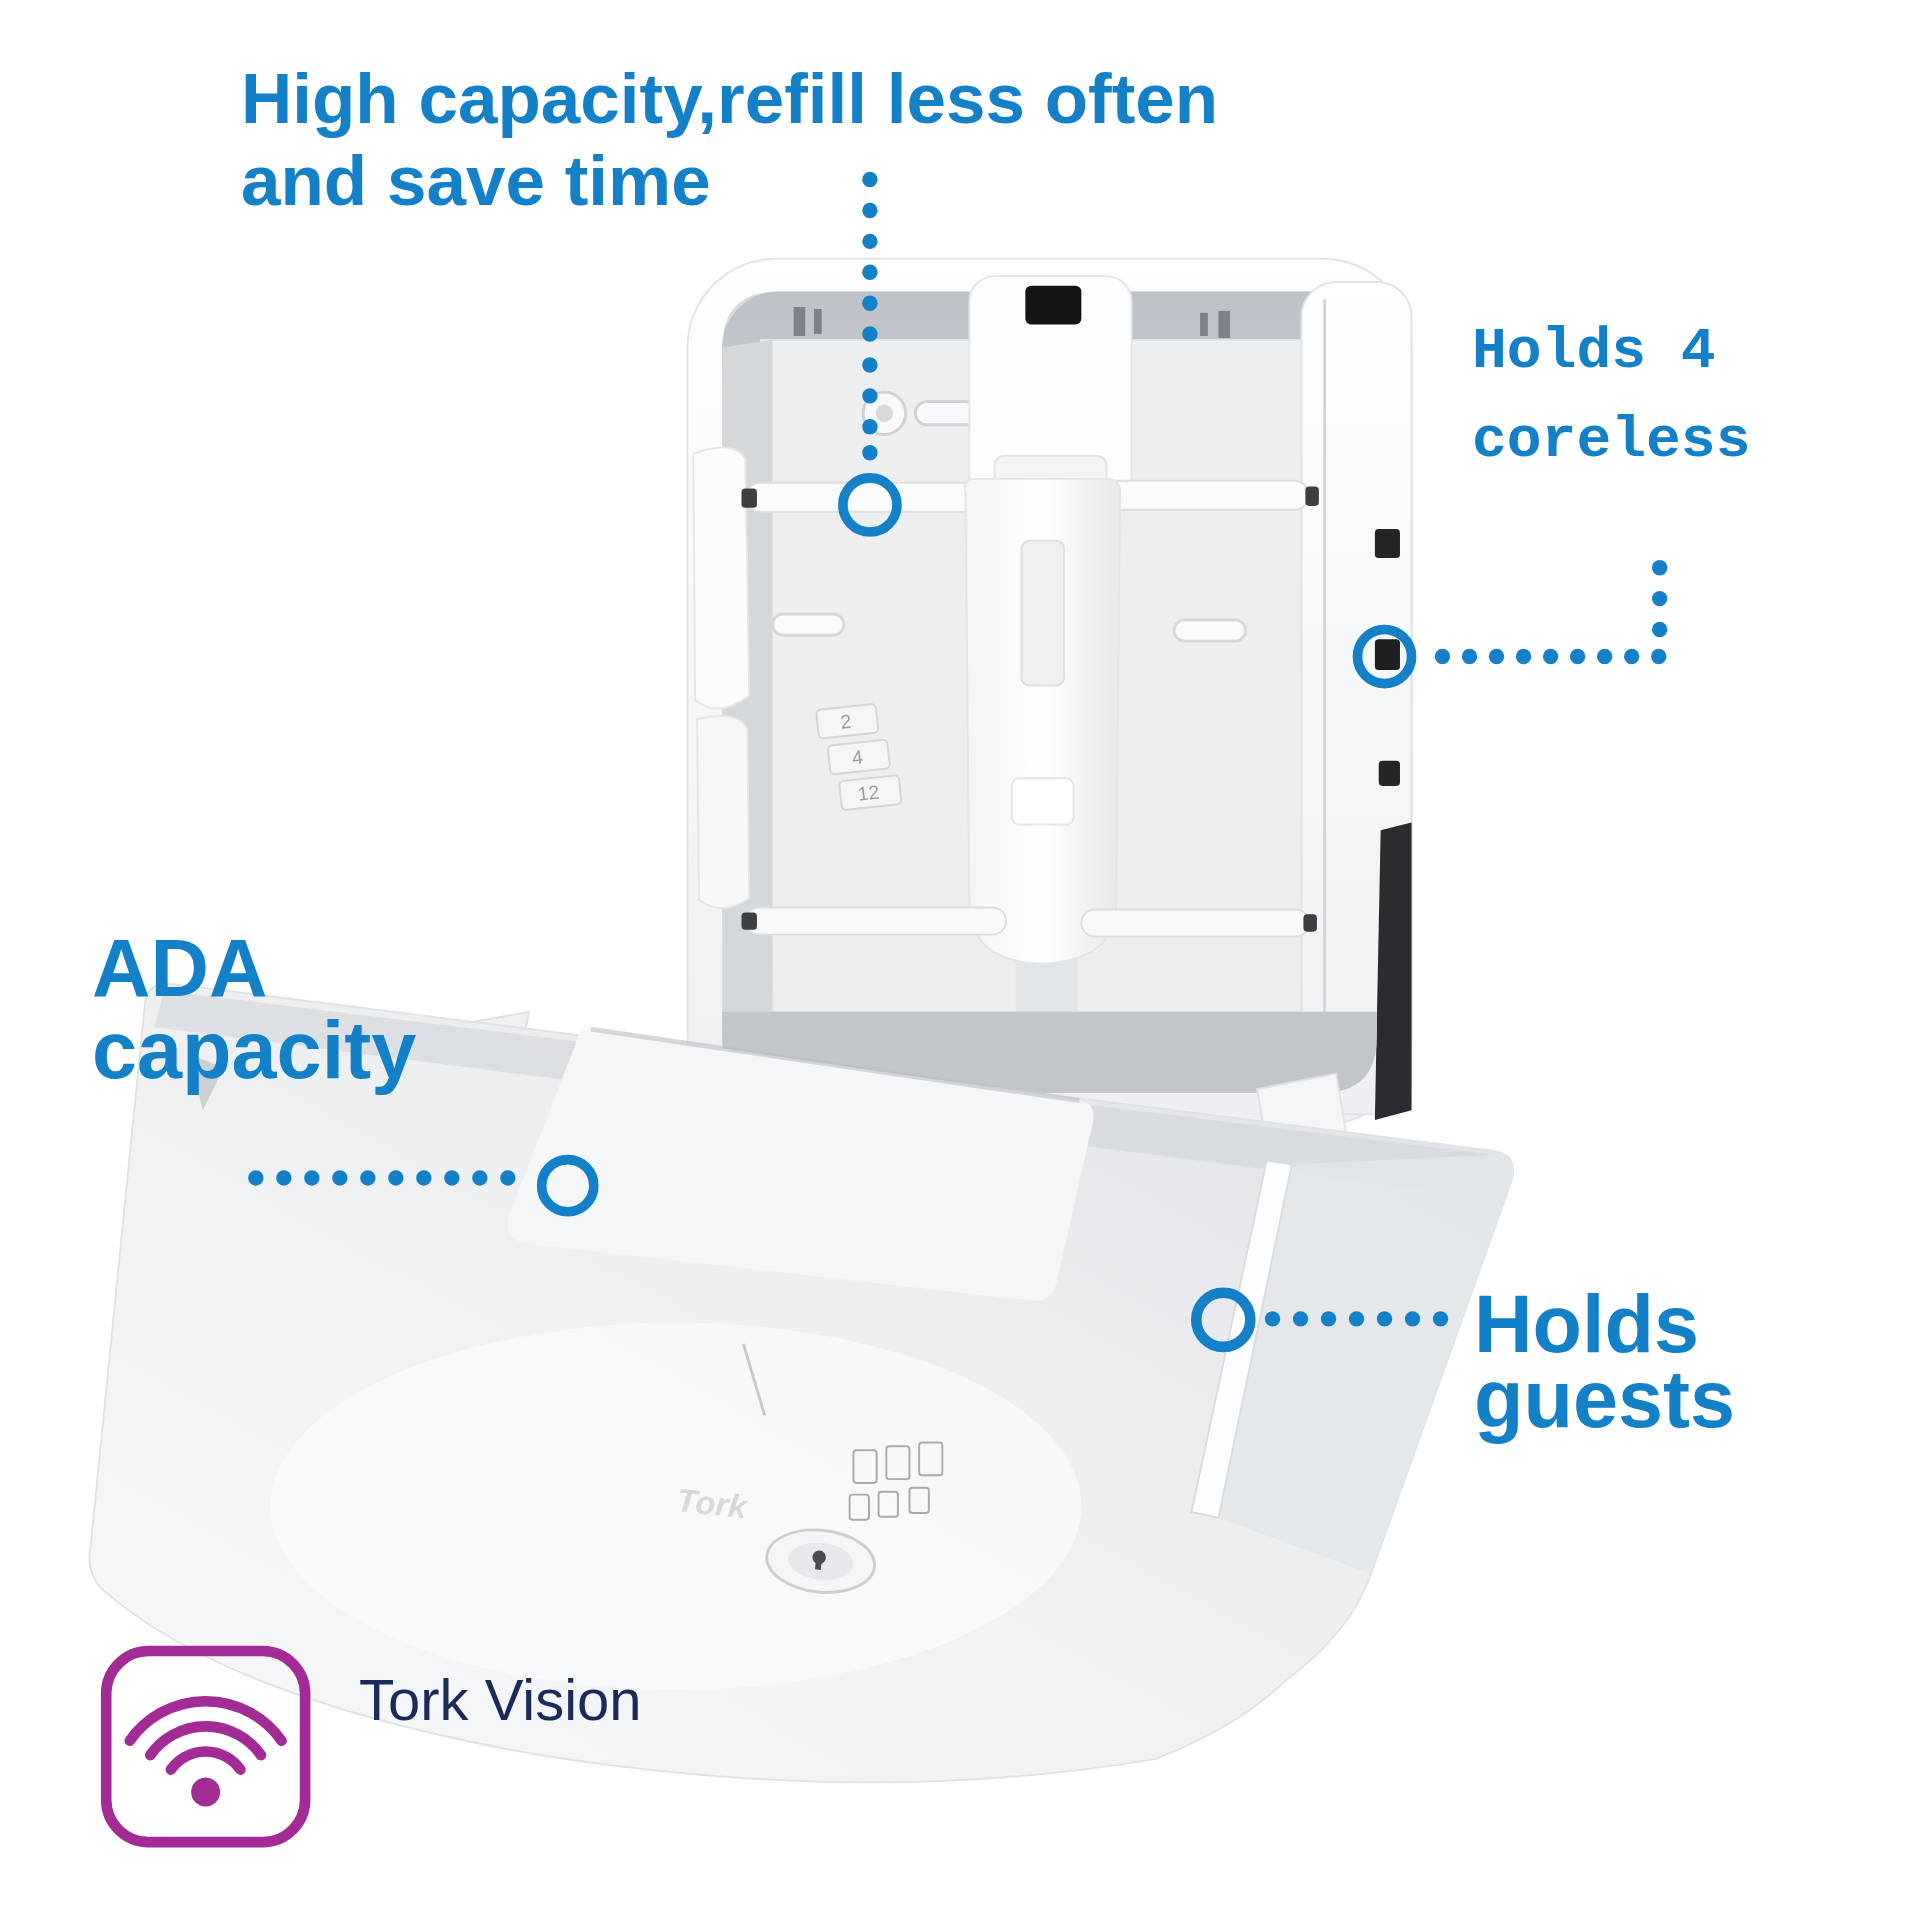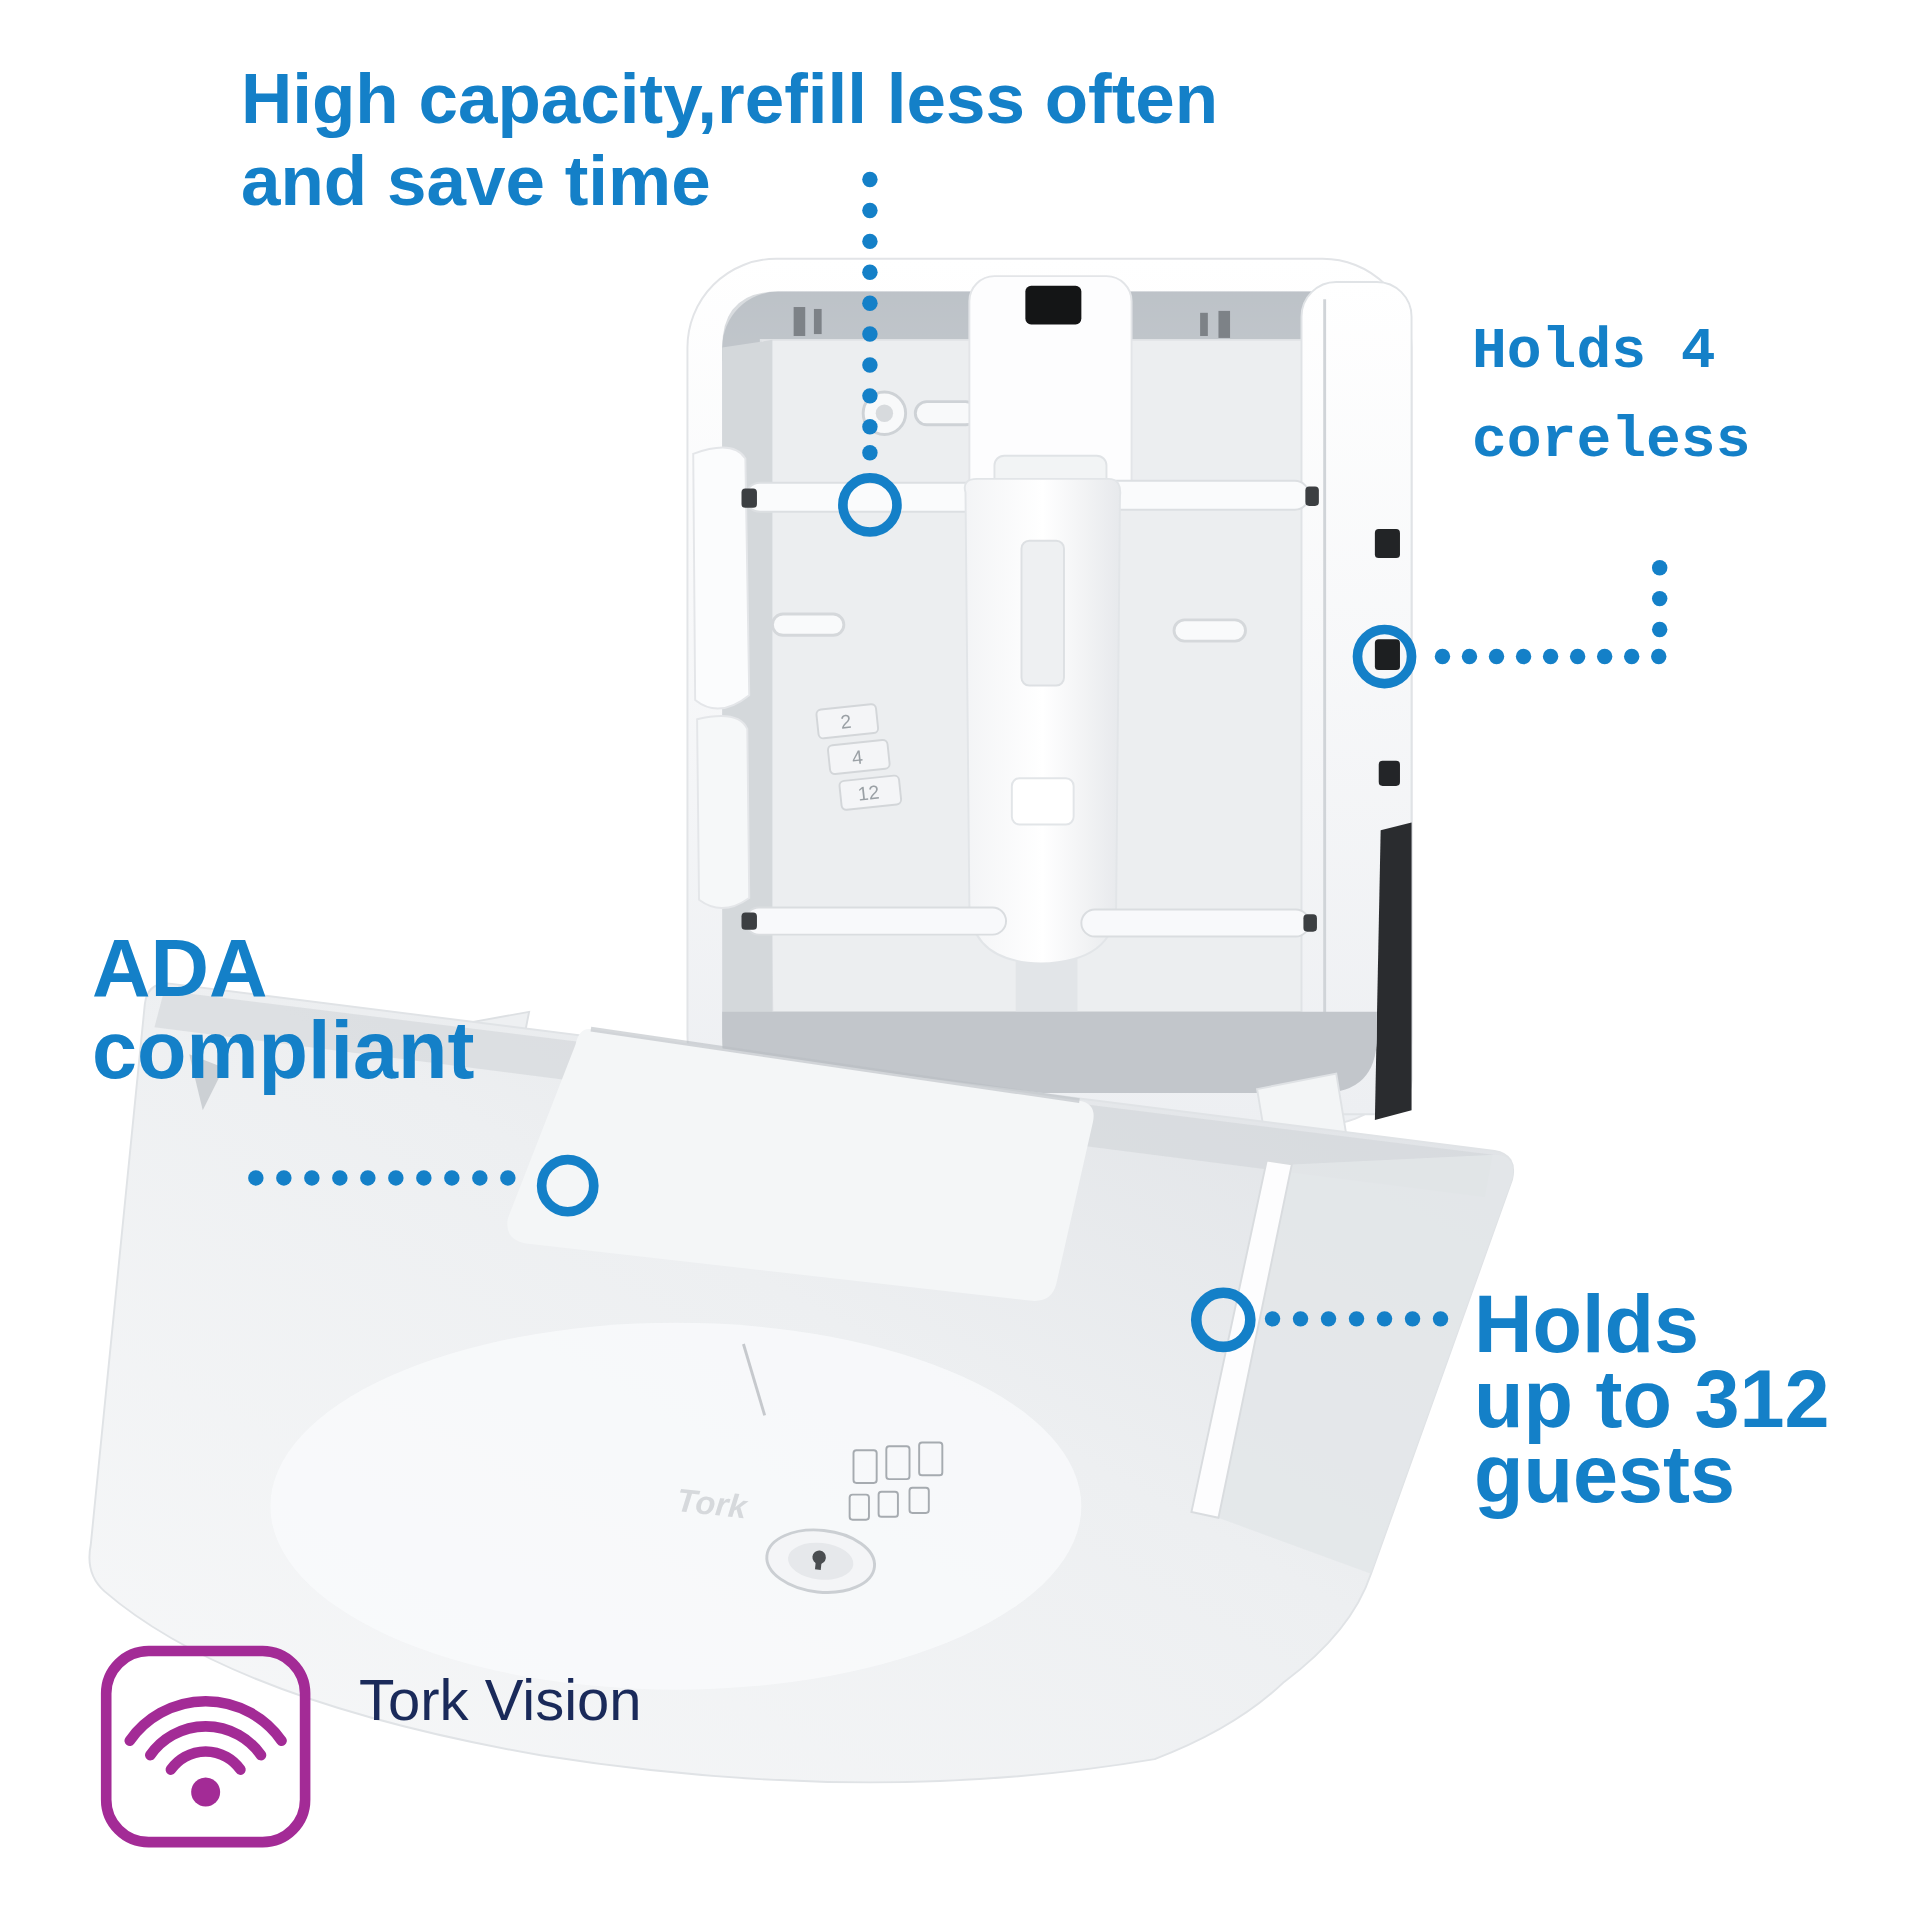--- a/index.html
+++ b/index.html
@@ -211,26 +211,25 @@
     <div>and save time</div>
   </div>
 
   <div class="callout co-holds">
     <div>Holds 4</div>
     <div>coreless</div>
   </div>
 
   <div class="callout co-ada">
     <div>ADA</div>
-    <div>compliant</div>
+    <div>capacity</div>
   </div>
 
   <div class="callout co-serves">
     <div>Holds</div>
-    <div>up to 312</div>
     <div>guests</div>
   </div>
 
   <div class="footer-text">
     <div>Tork Vision</div>
   </div>
 
 </div>
 
 

